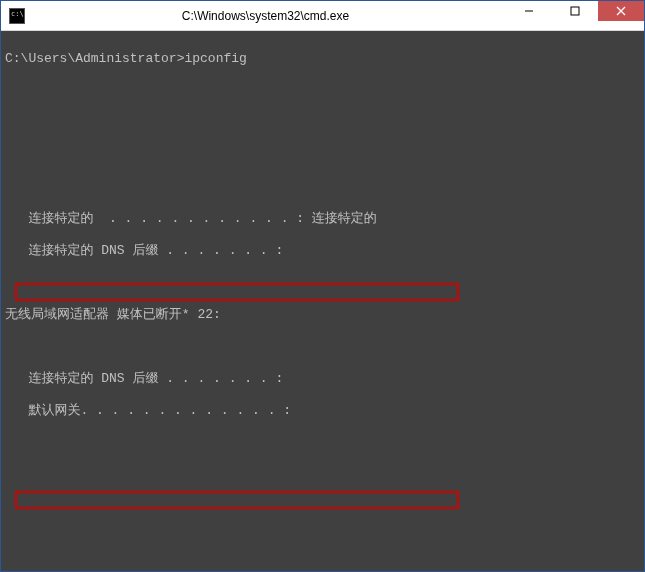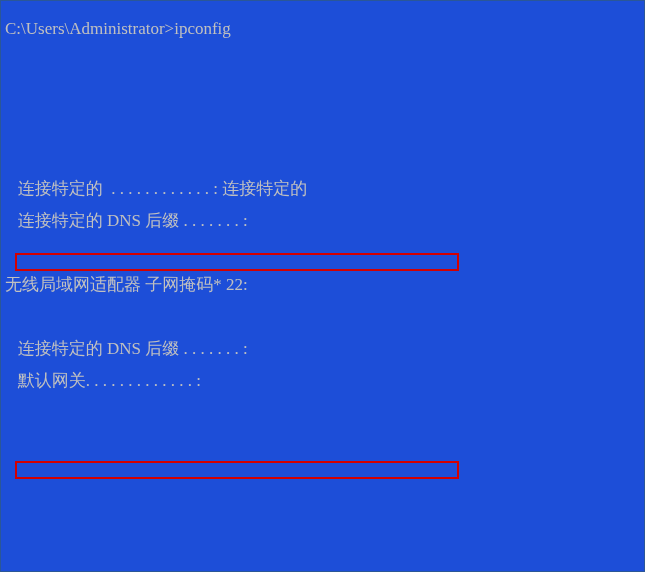--- a/index.html
+++ b/index.html
@@ -65,53 +65,75 @@
   }
   .win-btn.close {
     background: #c75050;
     color: #fff;
     width: 46px;
     height: 20px;
   }
   .win-btn svg { display: block; }
   .terminal {
     flex: 1;
-    background: #1d4ed8;
+    background: #404040;
     color: #c0c0c0;
-    font-family: Liberation Serif, serif;
-    font-size: 17px;
+    font-family: Liberation Mono, monospace;
+    font-size: 13px;
     line-height: 16px;
     padding: 4px 4px 0 4px;
     white-space: pre;
     overflow: hidden;
     position: relative;
   }
   .highlight-box {
     position: absolute;
     border: 2px solid #d30000;
     pointer-events: none;
   }
   .prompt-line .path { color: #c0c0c0; }
   .term-line { min-height: 16px; }
 </style>
 </head>
 <body>
 
 <div class="window">
+  <div class="titlebar">
+    <div class="title-icon"></div>
+    <div class="title-text">C:\Windows\system32\cmd.exe</div>
+    <div class="win-controls">
+      <div class="win-btn">
+        <svg width="10" height="10" viewBox="0 0 10 10">
+            <line x1="1" y1="5" x2="9" y2="5" stroke="#000" stroke-width="1"></line>
+          </svg>
+      </div>
+      <div class="win-btn">
+        <svg width="10" height="10" viewBox="0 0 10 10">
+            <rect x="1" y="1" width="8" height="8" fill="none" stroke="#000" stroke-width="1"></rect>
+          </svg>
+      </div>
+      <div class="win-btn close">
+        <svg width="10" height="10" viewBox="0 0 10 10">
+            <line x1="1" y1="1" x2="9" y2="9" stroke="#fff" stroke-width="1.2"></line>
+            <line x1="9" y1="1" x2="1" y2="9" stroke="#fff" stroke-width="1.2"></line>
+          </svg>
+      </div>
+    </div>
+  </div>
 
   <div class="terminal">
 <div class="term-line prompt-line"><span class="path">C:\Users\Administrator&gt;</span><span>ipconfig</span></div>
 <div class="term-line"> </div>
 <div class="term-line"> </div>
 <div class="term-line"> </div>
 <div class="term-line"> </div>
 <div class="term-line">   <span>连接特定的</span><span>  . . . . . . . . . . . . :</span><span> 连接特定的</span></div>
 <div class="term-line">   <span>连接特定的 DNS 后缀</span><span> . . . . . . . :</span><span></span></div>
 <div class="term-line"> </div>
-<div class="term-line">无线局域网适配器 子网掩码* 22:</div>
+<div class="term-line">无线局域网适配器 媒体已断开* 22:</div>
 <div class="term-line"> </div>
 <div class="term-line">   <span>连接特定的 DNS 后缀</span><span> . . . . . . . :</span><span></span></div>
 <div class="term-line">   <span>默认网关</span><span>. . . . . . . . . . . . . :</span><span></span></div>
 
 
 
 
 
 
 

